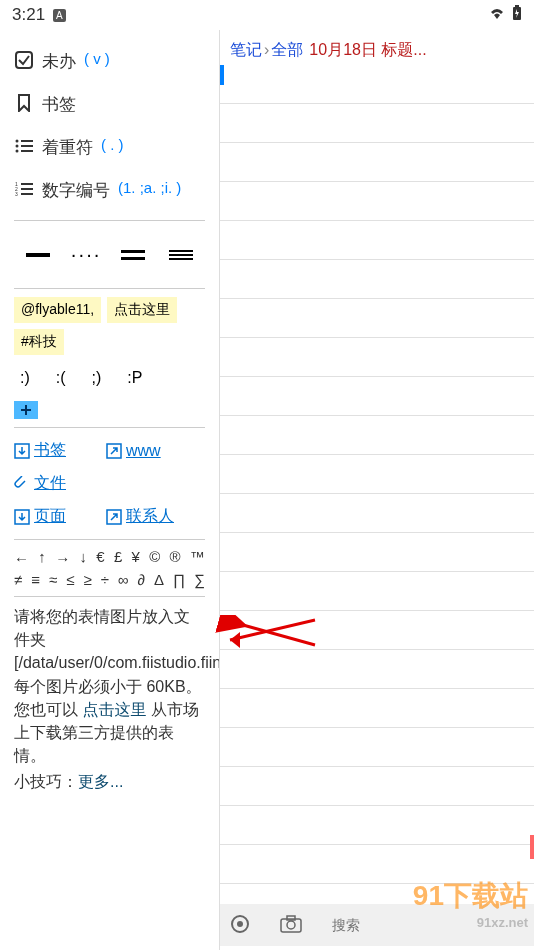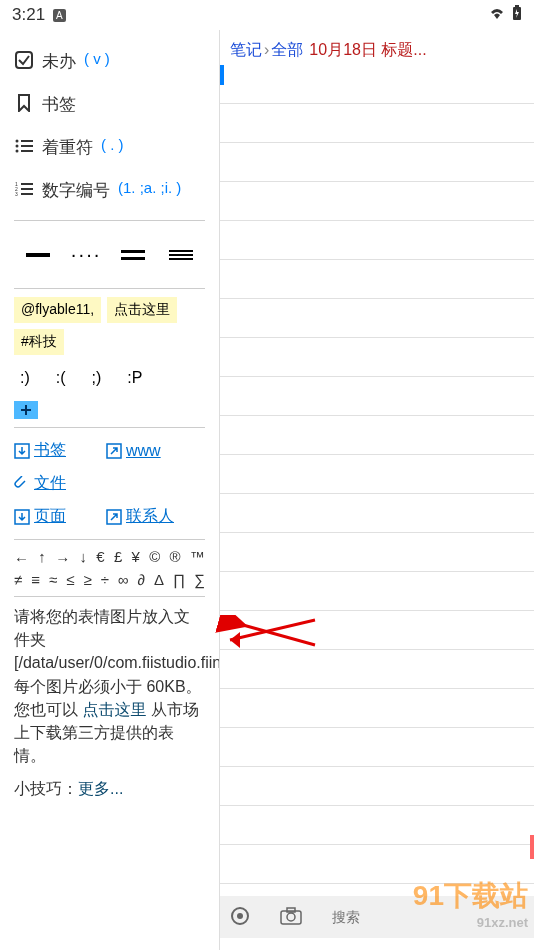--- a/index.html
+++ b/index.html
@@ -111,21 +111,21 @@
     }
     .info-text {
       font-size: 16px;
       line-height: 1.45;
       color: #333;
       margin-top: 6px;
     }
     .info-text .link { color: #0c4a6e; }
     .bottom-bar {
       position: absolute;
-      bottom: 12px;
+      bottom: 4px;
       left: 0;
       right: 0;
       height: 42px;
       background: #f0f0f0;
       display: flex;
       align-items: center;
       padding: 0 10px;
       gap: 30px;
     }
     .search-input {
@@ -360,21 +360,21 @@
       <span>Δ</span>
       <span>∏</span>
       <span>∑</span>
     </div>
 
     <div class="divider"></div>
 
     <div class="info-text">
       <span>请将您的表情图片放入文件夹 [/data/user/0/com.fiistudio.fiinote/files/home/fiinote_3rdparty/fiinote_emotion/]，每个图片必须小于 60KB。您也可以 </span><span class="link">点击这里</span><span> 从市场上下载第三方提供的表情。</span>
     </div>
-    <div class="info-text" style="margin-top:10px">
+    <div class="info-text" style="margin-top:3px">
       <span>小技巧：</span><span class="link">更多...</span>
     </div>
 
   </div>
 
   <div class="content">
     <div class="content-edge"></div>
     <div class="content-header">
       <span class="breadcrumb">笔记</span>
       <span class="breadcrumb-sep">›</span>

